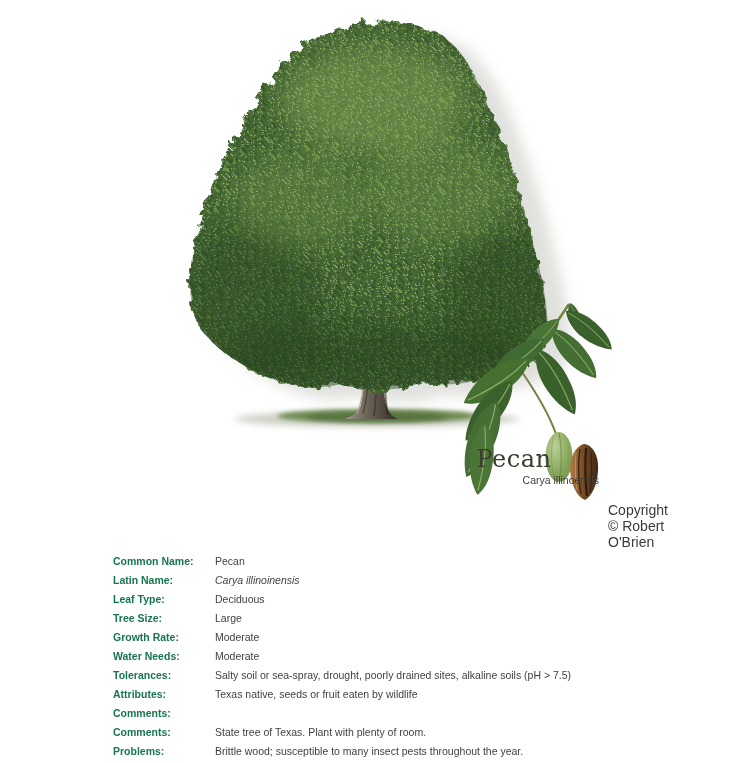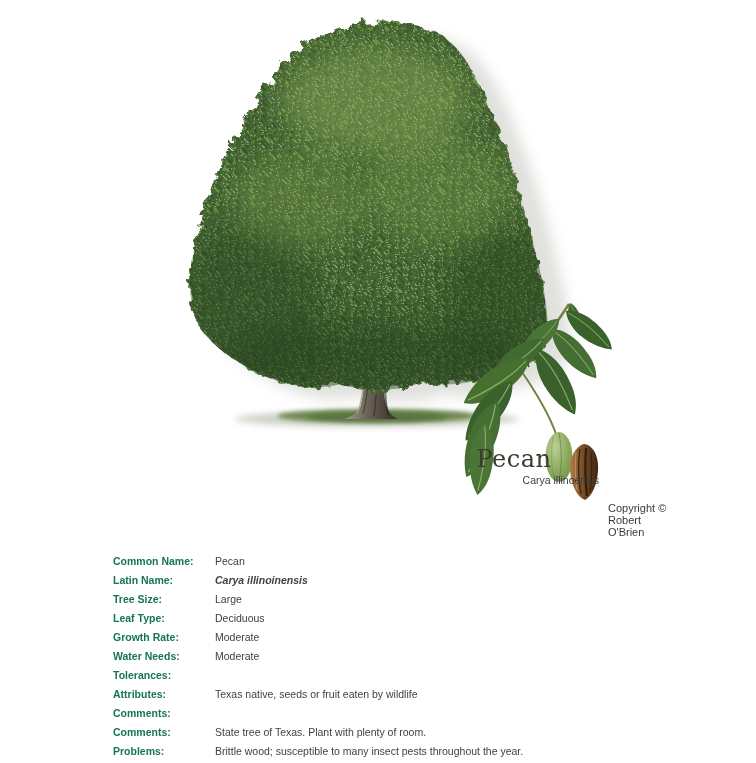--- a/index.html
+++ b/index.html
@@ -6,28 +6,28 @@
   body{width:756px;height:763px;overflow:hidden;font-family:"Liberation Sans",sans-serif;}
   .page{position:relative;width:610px;height:763px;background:#ffffff;}
 
   
   .illustration{position:absolute;left:140px;top:5px;width:530px;height:515px;}
   .illustration svg{position:absolute;left:0;top:0;width:530px;height:515px;}
   .caption-title{position:absolute;left:289px;top:440px;width:170px;text-align:center;
     font-family:"DejaVu Serif",serif;font-size:24px;color:#3b3b32;letter-spacing:.5px;}
   .caption-latin{position:absolute;left:289px;top:469px;width:170px;text-align:right;
     font-size:10.5px;color:#3c3c3c;}
-  .copyright{position:absolute;left:468px;top:497px;font-size:11px;color:#3a3a3a;}
+  .copyright{position:absolute;left:468px;top:497px;font-size:14px;color:#3a3a3a;}
 
   
   .details{position:absolute;left:113px;top:552px;font-size:10.5px;color:#3f3f3f;}
   .row{display:flex;line-height:19px;white-space:nowrap;}
   .row .label{width:102px;font-weight:bold;color:#17764f;flex:0 0 102px;}
   .row .value{color:#3f3f3f;}
-  .row .value.italic{font-style:italic;font-weight:bold;}
+  .row .value.italic{font-style:italic;}
 </style>
 </head>
 <body>
 
 <div class="page">
 
   <div class="illustration">
     <svg viewBox="140 5 530 515" xmlns="http://www.w3.org/2000/svg">
       <defs>
         <path id="canopy" d="M332,32 C360,18 415,16 445,38 C470,56 486,96 498,128
@@ -155,37 +155,38 @@
   <div class="details">
     <div class="row">
       <span class="label">Common Name:</span>
       <span class="value">Pecan</span>
     </div>
     <div class="row">
       <span class="label">Latin Name:</span>
       <span class="value italic">Carya illinoinensis</span>
     </div>
     <div class="row">
+      <span class="label">Leaf Type:</span>
+      <span class="value">Deciduous</span>
+    </div>
+    <div class="row">
       <span class="label">Tree Size:</span>
       <span class="value">Large</span>
     </div>
     <div class="row">
-      <span class="label">Leaf Type:</span>
-      <span class="value">Deciduous</span>
-    </div>
-    <div class="row">
       <span class="label">Growth Rate:</span>
       <span class="value">Moderate</span>
     </div>
     <div class="row">
       <span class="label">Water Needs:</span>
       <span class="value">Moderate</span>
     </div>
     <div class="row">
       <span class="label">Tolerances:</span>
+      <span class="value">Salty soil or sea-spray, drought, poorly drained sites, alkaline soils (pH &gt; 7.5)</span>
     </div>
     <div class="row">
       <span class="label">Attributes:</span>
       <span class="value">Texas native, seeds or fruit eaten by wildlife</span>
     </div>
     <div class="row">
       <span class="label">Comments:</span>
     </div>
     <div class="row">
       <span class="label">Comments:</span>

